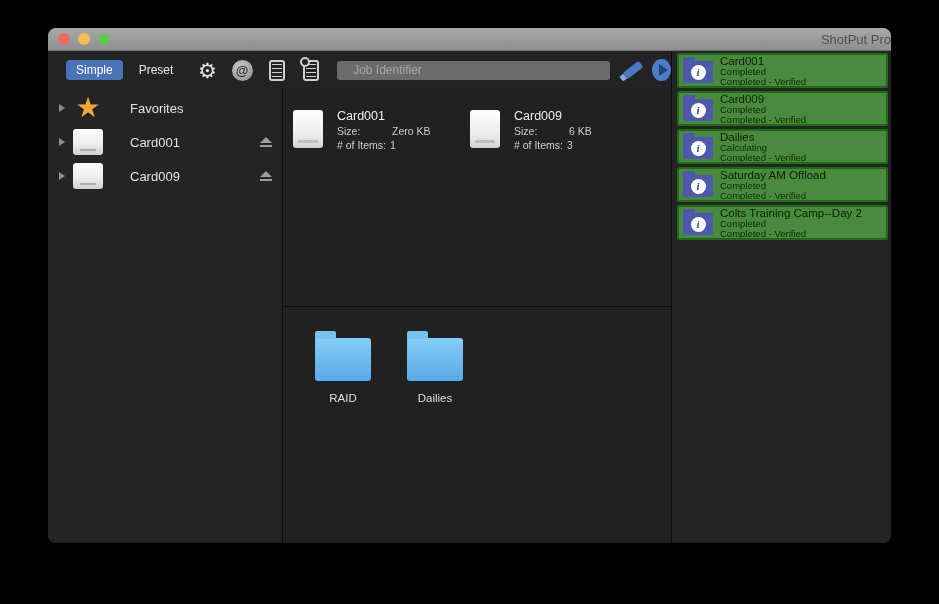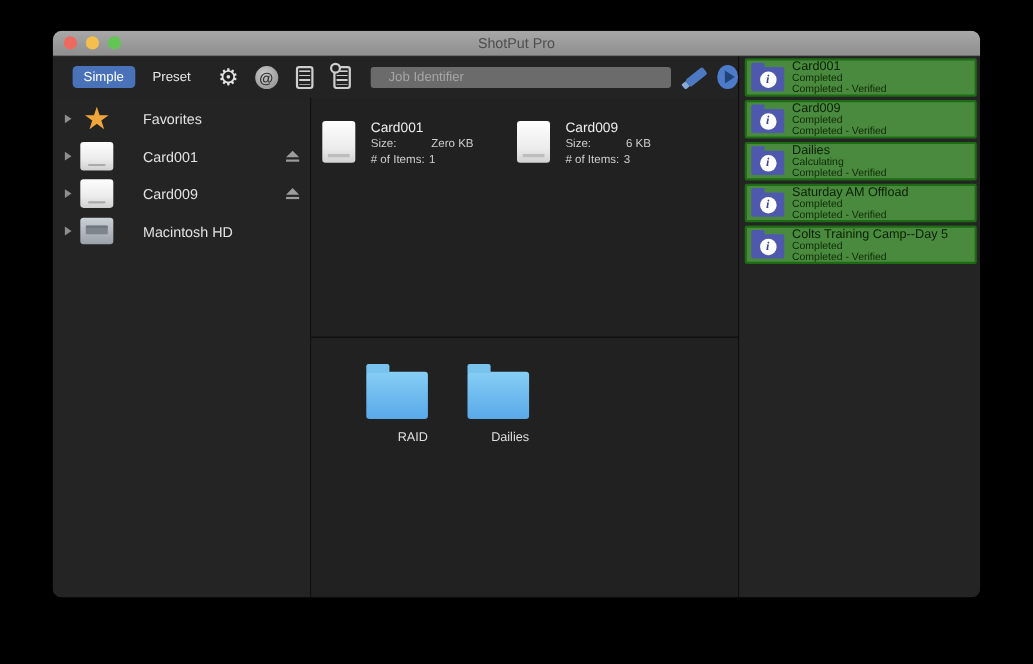--- a/index.html
+++ b/index.html
@@ -7,21 +7,21 @@
 
   .window{position:absolute;left:48px;top:28px;width:843px;height:515px;border-radius:8px;overflow:hidden;background:#232323;box-shadow:0 10px 30px rgba(0,0,0,.7);}
 
   
   .titlebar{height:23px;background:linear-gradient(180deg,#a8a8a8,#8f8f8f);position:relative;display:flex;align-items:center;border-bottom:1px solid #6f6f6f;}
   .traffic{display:flex;gap:8px;margin-left:10px;}
   .light{width:12px;height:12px;border-radius:50%;}
   .light.red{background:#ed6b5e;}
   .light.yellow{background:#f5bf4f;}
   .light.green{background:#62c554;}
-  .win-title{position:absolute;left:0;right:0;text-align:center;font-size:13px;color:#4e4e4e;}
+  .win-title{position:absolute;left:0;right:0;text-align:right;font-size:13px;color:#4e4e4e;}
 
   .content{display:flex;height:492px;}
   .left-main{width:624px;border-right:1px solid #0c0c0c;display:flex;flex-direction:column;background:#232323;}
 
   
   .toolbar{height:38px;flex:none;display:flex;align-items:center;padding-left:18px;}
   .seg{font-size:12px;padding:3px 10px;border-radius:4px;color:#e9e9e9;cursor:default;}
   .seg.active{background:#4a72b8;color:#fff;}
   .seg.plain{margin-left:6px;}
   .tb-icon{margin-left:14px;display:flex;align-items:center;justify-content:center;width:24px;height:24px;position:relative;}
@@ -61,21 +61,21 @@
   .drive-entry{width:177px;display:flex;flex:none;}
   .drive-icon{width:30px;height:38px;border-radius:3px;background:linear-gradient(180deg,#fefefe,#ececec 65%,#d2d2d2);position:relative;flex:none;margin-top:1px;}
   .drive-icon::after{content:"";position:absolute;left:5px;right:5px;bottom:5px;height:3px;background:#bdbdbd;border-radius:1px;}
   .drive-meta{margin-left:14px;}
   .drive-name{font-size:12.5px;color:#ededed;line-height:15px;}
   .drive-line{font-size:10.5px;color:#cdcdcd;line-height:14px;display:flex;}
   .drive-line .lab{width:55px;flex:none;}
   .drive-line .lab2{margin-right:4px;}
 
   .middle-bottom{flex:1;display:flex;padding:22px 0 0 14px;}
-  .folder-entry{width:92px;display:flex;flex-direction:column;align-items:flex-end;flex:none;}
+  .folder-entry{width:92px;display:flex;flex-direction:column;align-items:center;flex:none;}
   .folder-icon{width:56px;height:43px;background:linear-gradient(180deg,#86cef5,#59a9e9);border-radius:2px 3px 3px 3px;position:relative;margin-top:9px;}
   .folder-icon::before{content:"";position:absolute;top:-7px;left:0;width:21px;height:8px;background:#79c3ef;border-radius:2px 2px 0 0;}
   .folder-label{margin-top:11px;font-size:11.5px;color:#dedede;}
 
   
   .jobs-panel{flex:1;background:#242424;padding:2px 3px 0 5px;}
   .job-card{height:35px;margin-bottom:3px;background:#4a8a3f;border:2px solid #1d6b13;border-radius:2px;display:flex;align-items:center;padding:1px 4px;overflow:hidden;}
   .job-icon{width:30px;height:22px;background:#4e59ae;border-radius:2px;position:relative;flex:none;margin-top:3px;}
   .job-icon::before{content:"";position:absolute;top:-4px;left:0;width:12px;height:5px;background:#4e59ae;border-radius:2px 1px 0 0;}
   .job-icon .info-badge{position:absolute;inset:0;display:flex;align-items:center;justify-content:center;}
@@ -143,26 +143,20 @@
               <span class="eject-icon show"></span>
             </div>
 
             <div class="si-row">
               <span class="disclosure-icon"></span>
               <span class="si-icon external"></span>
               <span class="si-label">Card009</span>
               <span class="eject-icon show"></span>
             </div>
 
-            <div class="si-row">
-              <span class="disclosure-icon"></span>
-              <span class="si-icon internal"></span>
-              <span class="si-label">Macintosh HD</span>
-              <span class="eject-icon"></span>
-            </div>
           </div>
 
         <div class="middle">
 
           <div class="middle-top">
 
               <div class="drive-entry">
                 <span class="drive-icon"></span>
                 <span class="drive-meta">
                   <div class="drive-name">Card001</div>
@@ -254,21 +248,21 @@
             <div class="job-line">Completed</div>
             <div class="job-line">Completed - Verified</div>
           </span>
         </div>
 
         <div class="job-card">
           <span class="job-icon">
             <span class="info-badge"></span>
           </span>
           <span class="job-meta">
-            <div class="job-title">Colts Training Camp--Day 5</div>
+            <div class="job-title">Colts Training Camp--Day 2</div>
             <div class="job-line">Completed</div>
             <div class="job-line">Completed - Verified</div>
           </span>
         </div>
       </div>
 
   </div>
 </div>
 
 </body></html>

